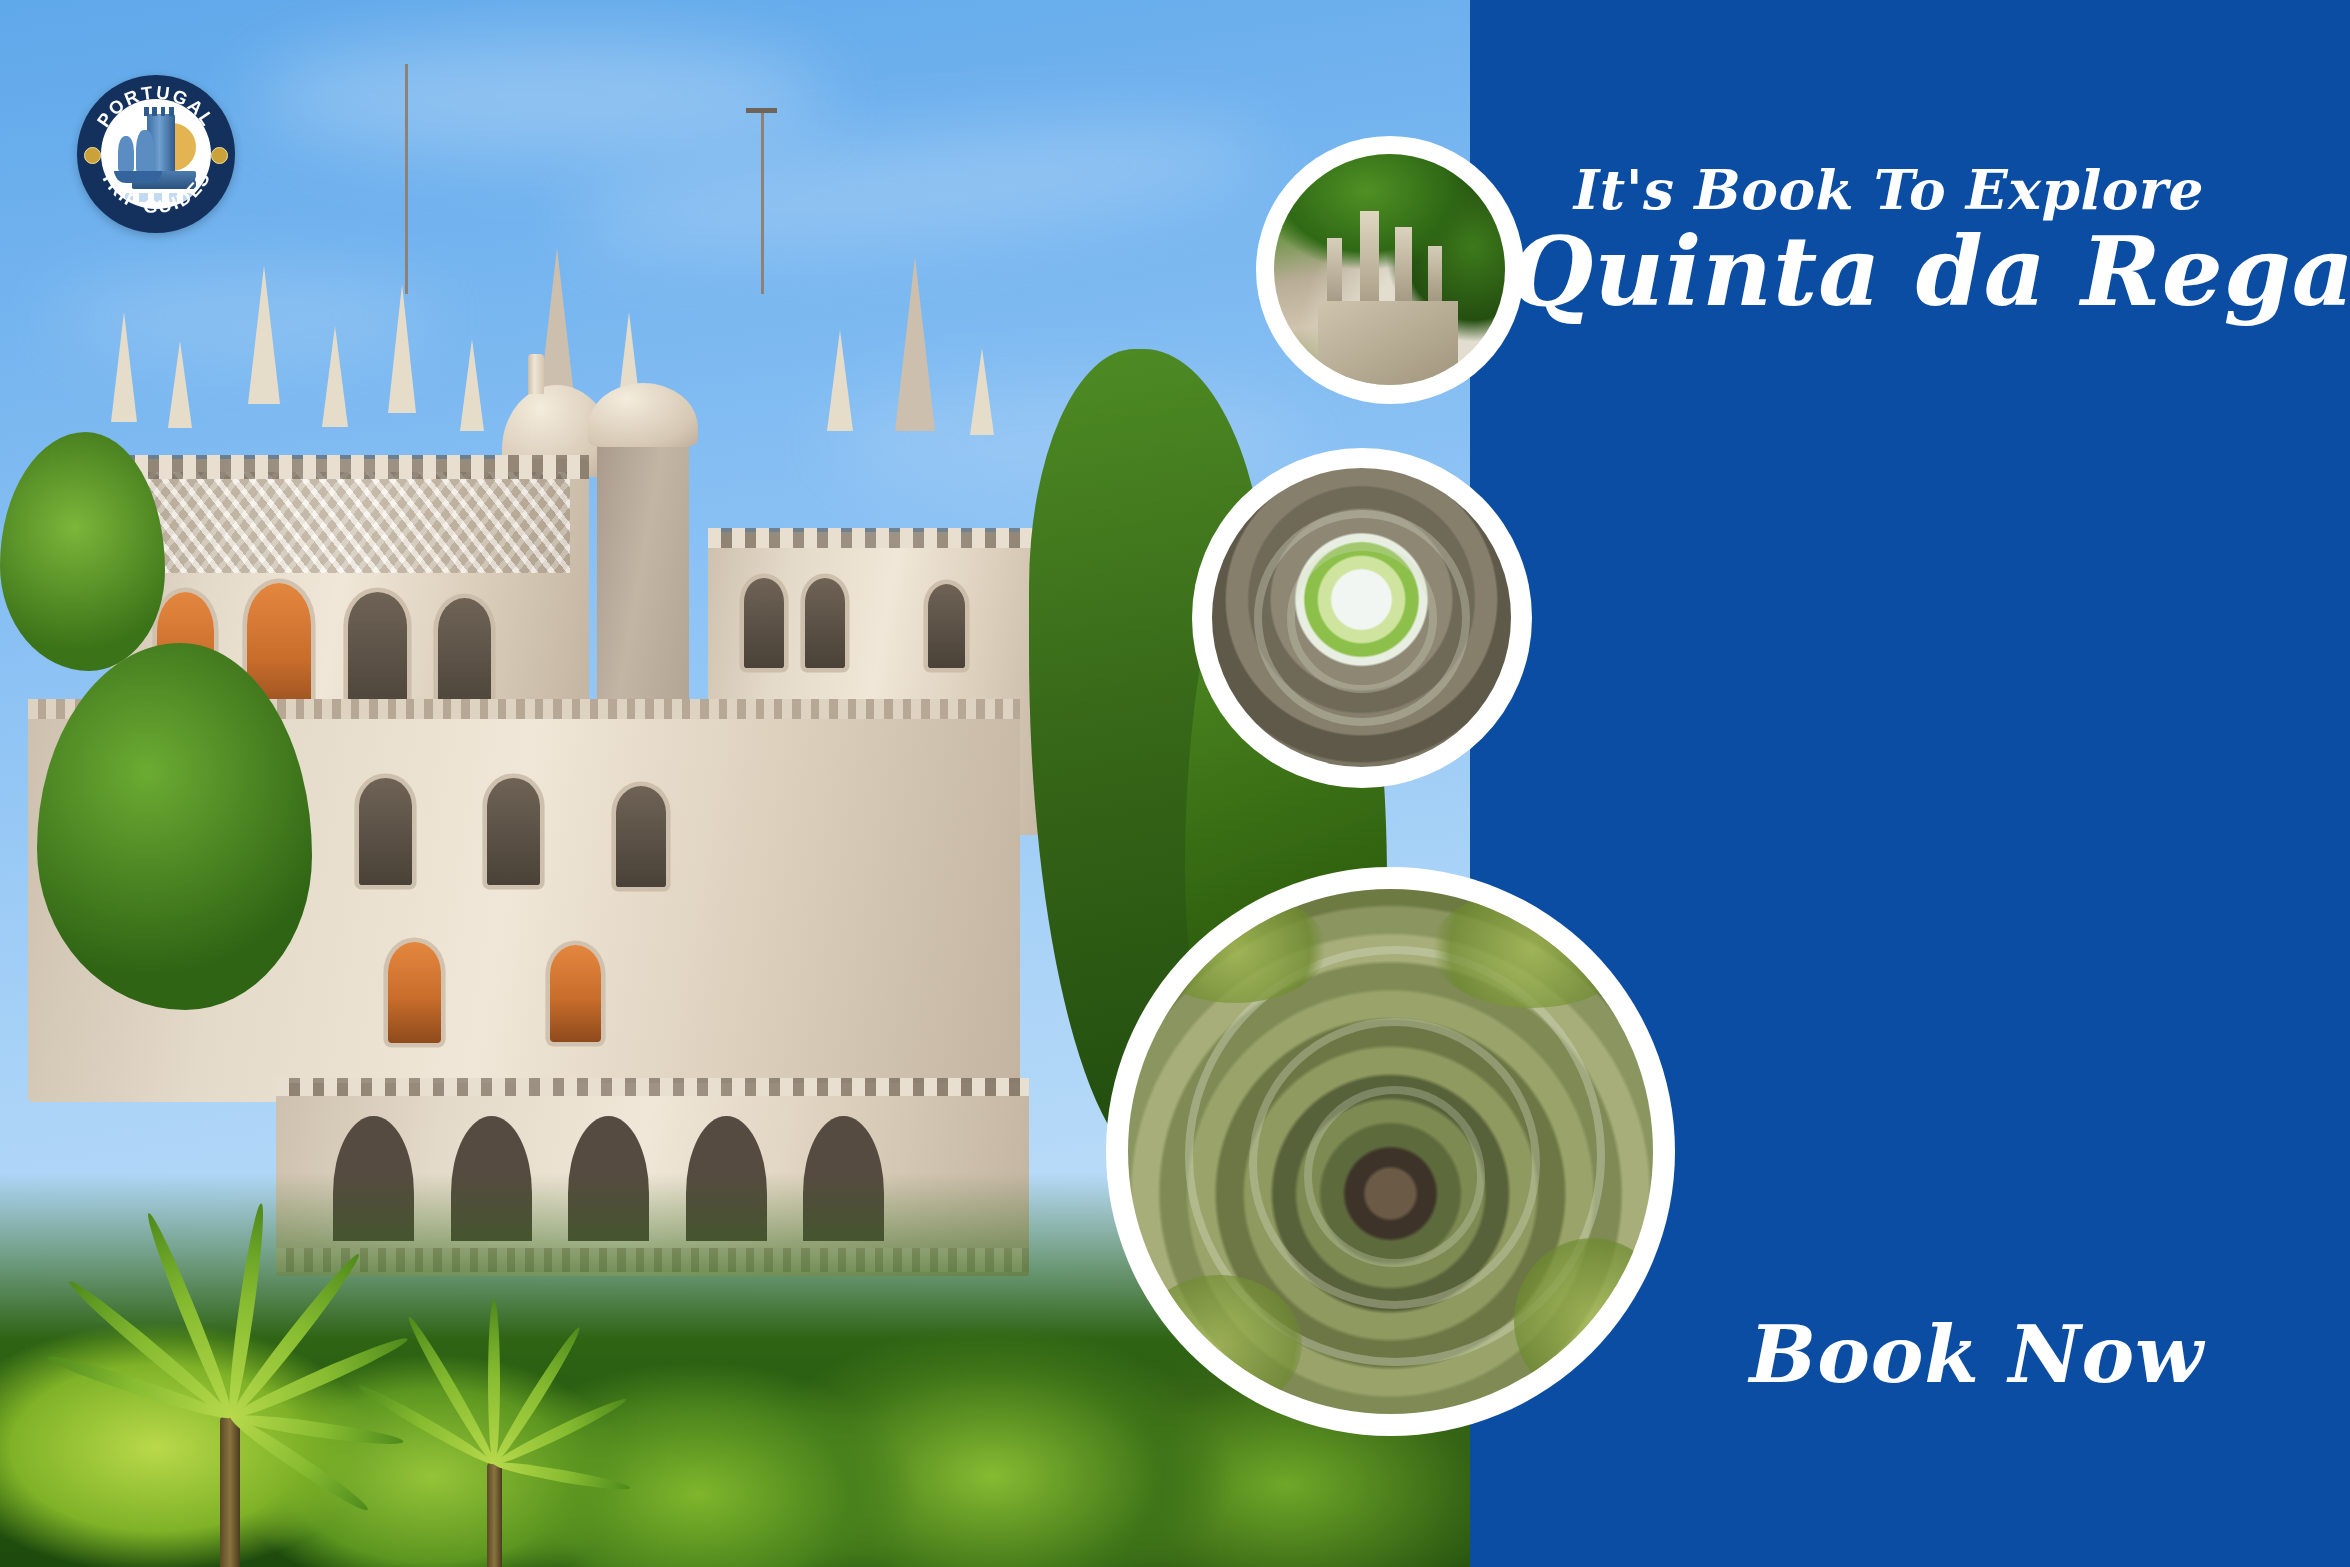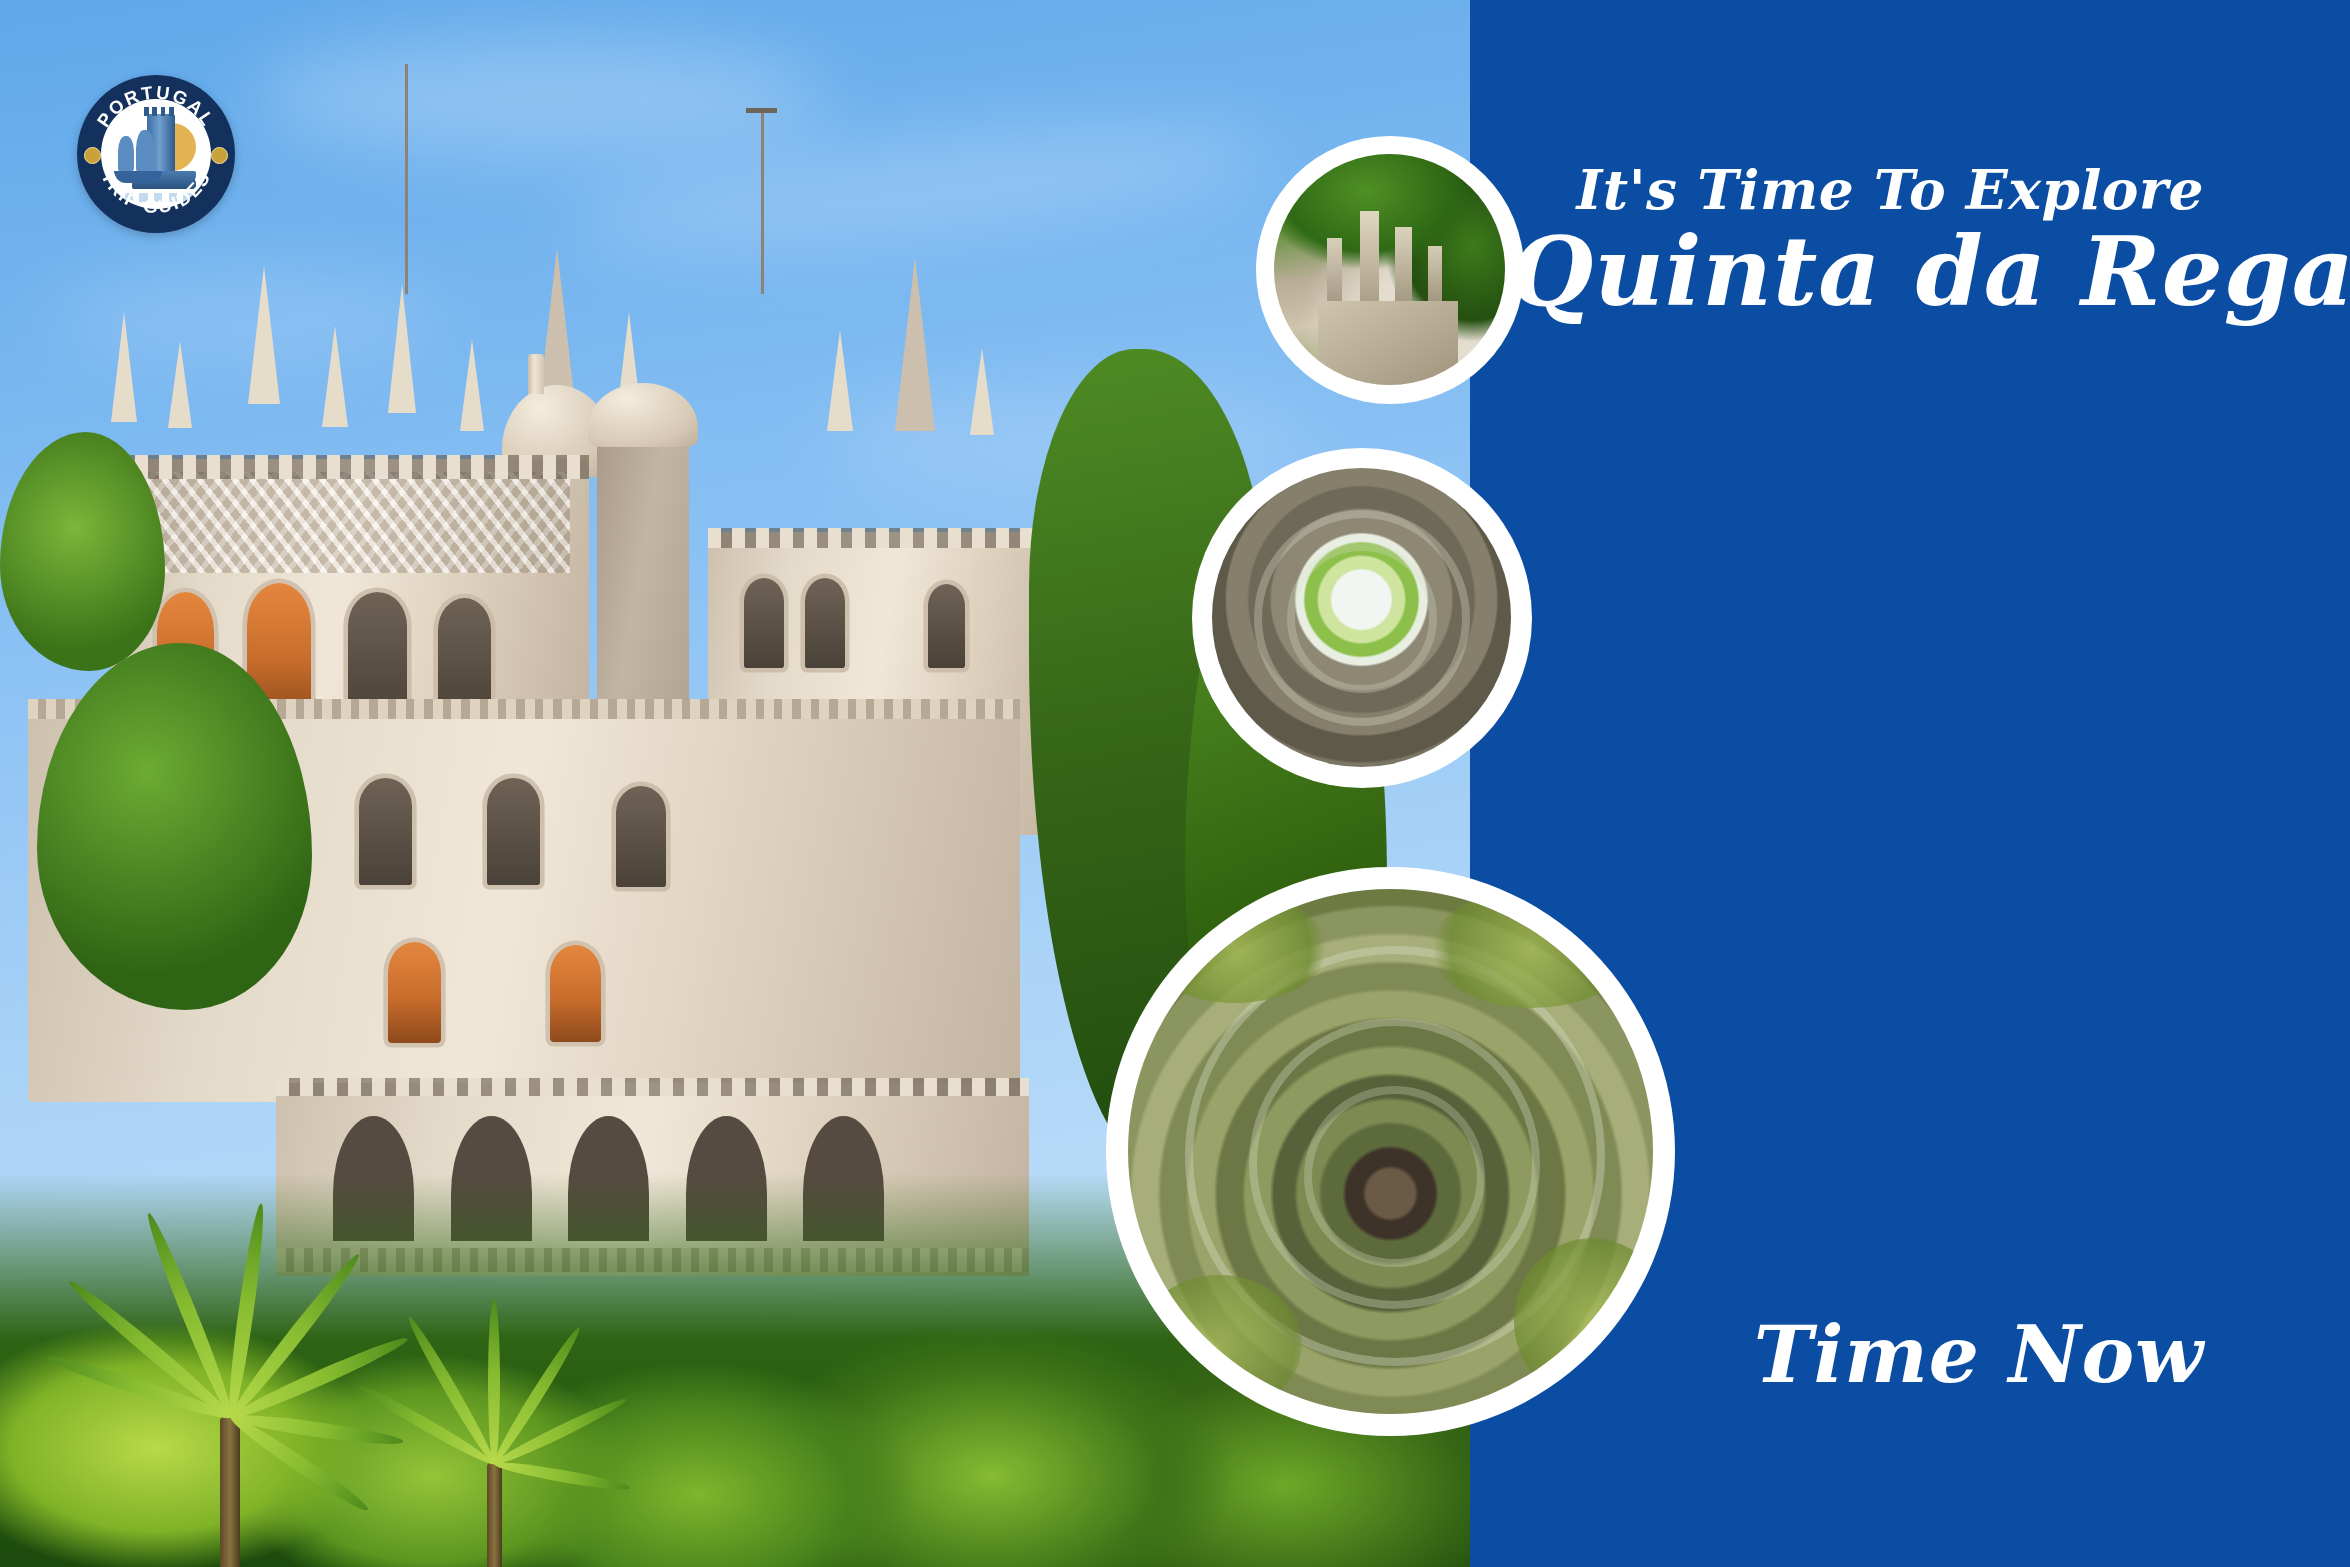--- a/index.html
+++ b/index.html
@@ -260,23 +260,23 @@
       <div class="frond" style="left:145px;top:81px;width:170px;transform:rotate(-120deg);height:12px;"></div>
       <div class="frond" style="left:145px;top:81px;width:165px;transform:rotate(-90deg);height:12px;"></div>
       <div class="frond" style="left:145px;top:81px;width:161px;transform:rotate(-58deg);height:12px;"></div>
       <div class="frond" style="left:145px;top:81px;width:147px;transform:rotate(-26deg);height:12px;"></div>
       <div class="frond" style="left:145px;top:81px;width:138px;transform:rotate(10deg);height:12px;"></div>
     </div>
   </div>
 
   <div class="blue-pane">
     <div class="copy">
-      <div class="eyebrow">It's Time To Explore</div>
+      <div class="eyebrow">It's Book To Explore</div>
       <div class="headline">Quinta da Regaleira</div>
-      <div class="cta">Time Now</div>
+      <div class="cta">Book Now</div>
     </div>
   </div>
 
   <div class="circ c-one">
     <div class="inner">
       <div style="position:absolute;left:53px;top:84px;width:14.7px;height:73px;background:linear-gradient(180deg,#d8cfba,#9e937f);"></div>
       <div style="position:absolute;left:86px;top:57px;width:18.4px;height:103px;background:linear-gradient(180deg,#e0d7c2,#a4987f);"></div>
       <div style="position:absolute;left:121px;top:73px;width:16.5px;height:88px;background:linear-gradient(180deg,#dbd2bd,#9b9078);"></div>
       <div style="position:absolute;left:154px;top:92px;width:13.8px;height:68px;background:linear-gradient(180deg,#d5ccb7,#968b74);"></div>
       <div style="position:absolute;left:44px;top:147px;width:140px;height:84px;background:linear-gradient(150deg,#cfc5ae,#a0957c);"></div>

